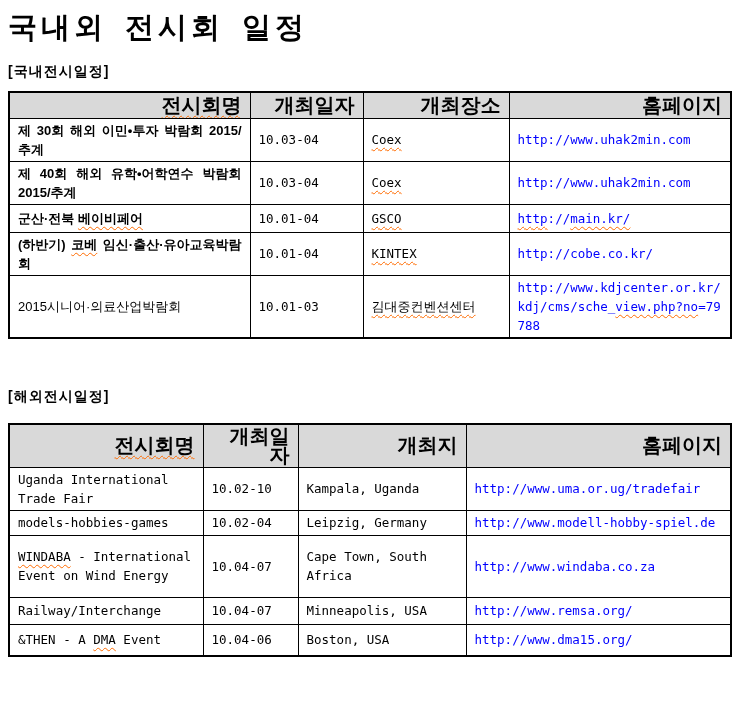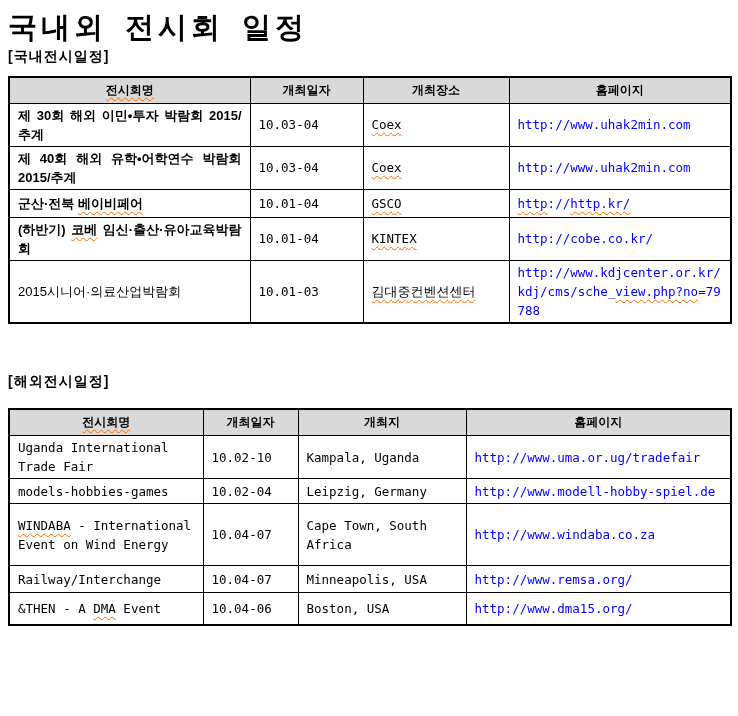--- a/index.html
+++ b/index.html
@@ -18,21 +18,21 @@
     letter-spacing: 4px;
     word-spacing: 6px;
     padding-top: 2px;
   }
 
   .section-label {
     font-size: 14px;
     font-weight: bold;
     letter-spacing: 1px;
   }
-  .sec1 { }
+  .sec1 { margin-top: 15px; }
   .sec2 { margin-top: 49px; }
 
   table {
     border-collapse: collapse;
     table-layout: fixed;
     width: 722px;
     border: 2px solid #000;
     margin-top: 10px;
   }
   .t2 { margin-top: 17px; }
@@ -41,22 +41,22 @@
     border: 1px solid #000;
     padding: 2px 8px;
     vertical-align: middle;
     font-size: 13px;
     line-height: 19px;
     overflow: hidden;
   }
   th {
     background: #d9d9d9;
     font-weight: bold;
-    text-align: center;
-    font-size: 12px;
+    text-align: right;
+    font-size: 20px;
   }
 
   .c { text-align: left; }
   .j { text-align: justify; font-weight: bold; }
   .mono { font-family: "DejaVu Sans Mono", monospace; font-size: 12.5px; }
 
   a.url {
     color: #0000ff;
     text-decoration: none;
     word-break: break-all;
@@ -105,21 +105,21 @@
     <tr style="height:40px">
       <td class="j"><span>제 40회 해외 유학•어학연수 박람회 2015/추계</span></td>
       <td class="c mono">10.03-04</td>
       <td class="c mono"><span class="wavy">Coex</span></td>
       <td><a class="url"><span>http://www.uhak2min.com</span></a></td>
     </tr>
     <tr style="height:28px">
       <td class="j"><span>군산·전북 </span><span class="wavy">베이비페어</span></td>
       <td class="c mono">10.01-04</td>
       <td class="c mono"><span class="wavy">GSCO</span></td>
-      <td><a class="url"><span class="wavy">http</span><span>://</span><span class="wavy">http.kr/</span></a></td>
+      <td><a class="url"><span class="wavy">http</span><span>://</span><span class="wavy">main.kr/</span></a></td>
     </tr>
     <tr style="height:35px">
       <td class="j"><span>(하반기) </span><span class="wavy">코베</span><span> 임신·출산·유아교육박람회</span></td>
       <td class="c mono">10.01-04</td>
       <td class="c mono"><span class="wavy">KINTEX</span></td>
       <td><a class="url"><span>http://cobe.co.kr/</span></a></td>
     </tr>
     <tr style="height:58px">
       <td><span>2015시니어·의료산업박람회</span></td>
       <td class="c mono">10.01-03</td>

